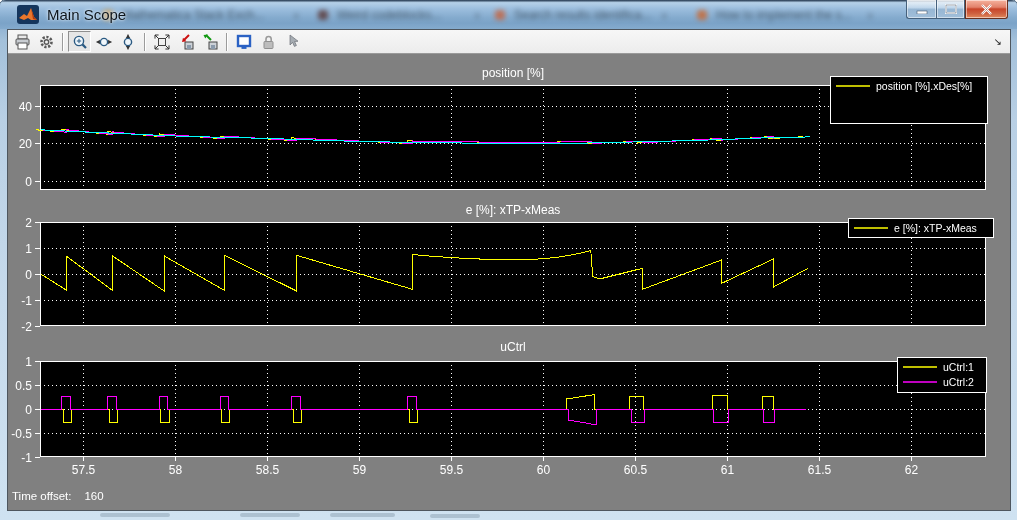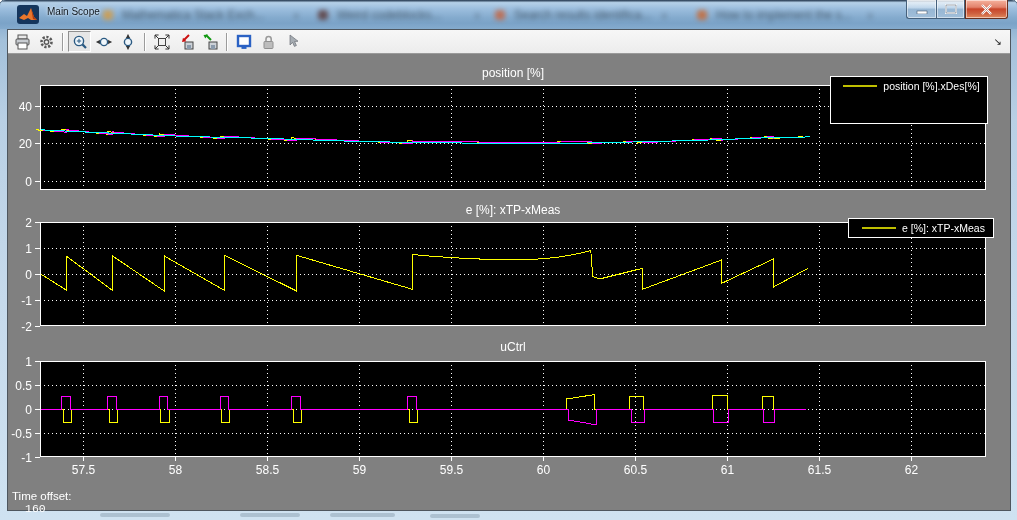--- a/index.html
+++ b/index.html
@@ -9,21 +9,21 @@
          border-radius:6px 6px 0 0; outline:1px solid #3f5a74; }
   
   #titlebar { position:absolute; left:0; top:0; width:100%; height:29px;
       background:linear-gradient(180deg,#1c3048 0%,#b5d0e8 9%,#9cbede 30%,#83aacd 62%,#7ba3c8 80%,#84abce 100%);
       border-radius:6px 6px 0 0; }
   #tabsblur { position:absolute; left:0; top:2px; height:24px; width:910px; filter:blur(2.6px); opacity:.75; }
   .btab { position:absolute; top:4px; height:18px; display:flex; align-items:center; color:#2c3a48; font-size:12px; white-space:nowrap; }
   .btab .fav { width:10px; height:10px; border-radius:3px; margin-right:9px; flex:none; }
   .btab .bx { margin-left:auto; color:#4c5d6e; font-size:11px; }
   #maticon { position:absolute; left:17px; top:5px; }
-  #wtitle { position:absolute; left:47px; top:6px; font-size:10px; color:#0d151c; text-shadow:0 0 4px rgba(235,245,255,.9), 0 0 2px rgba(235,245,255,.8); }
+  #wtitle { position:absolute; left:47px; top:6px; font-size:15px; color:#0d151c; text-shadow:0 0 4px rgba(235,245,255,.9), 0 0 2px rgba(235,245,255,.8); }
   #caps { position:absolute; right:9px; top:0; display:flex; }
   .cap { height:19px; border:1px solid #46617c; border-top:none; display:flex; align-items:center; justify-content:center;
          background:linear-gradient(180deg,rgba(255,255,255,.75) 0%,rgba(214,229,242,.55) 45%,rgba(148,176,202,.5) 50%,rgba(182,206,227,.6) 100%);
          box-shadow:inset 0 0 0 1px rgba(255,255,255,.5); }
   .cap.min { width:30px; border-radius:0 0 0 3px; border-right:none; }
   .cap.max { width:29px; border-radius:0; }
   .cap.close { width:43px; border-radius:0 0 3px 0; 
          background:linear-gradient(180deg,#f6b29e 0%,#e2826b 40%,#c8452a 50%,#ce6140 75%,#e08a5e 100%);
          border-color:#69301f; }
   
@@ -31,24 +31,24 @@
   #toolbar { position:absolute; left:0; top:0; width:1002px; height:24px; background:linear-gradient(180deg,#f7f7f7,#ececec);
              border-bottom:1px solid #9a9a9a; display:flex; align-items:center; padding-left:2px; }
   .tbtn { width:23px; height:21px; display:flex; align-items:center; justify-content:center; border:1px solid transparent; margin-right:1px; }
   .tbtn.sel { border-color:#8f8f8f #ffffff #ffffff #8f8f8f; background:#e6e6e6; }
   .tsep { width:0; height:18px; border-left:1px solid #9b9b9b; border-right:1px solid #ffffff; margin:0 4px; }
   #ovf { position:absolute; right:8px; top:6px; font-size:10px; color:#222; }
   
   #client { position:absolute; left:0; top:24px; width:1002px; height:456px; background:#808080; }
   #plotsvg { position:absolute; left:0; top:0; }
   .legend { position:absolute; background:#000; border:1px solid #fff; color:#fff; font-size:10.5px; padding:1px 0 0 5px; }
-  .lrow { display:flex; align-items:center; height:15px; white-space:nowrap;justify-content:center; }
+  .lrow { display:flex; align-items:center; height:15px; white-space:nowrap; }
   .lrow svg { margin-right:6px; flex:none; }
-  #status { position:absolute; left:4px; top:436px; color:#fff; font-size:11.5px; display:flex;flex-direction:column; }
-  #status .val { margin-left:13px;font-family:Liberation Mono, monospace; }
+  #status { position:absolute; left:4px; top:436px; color:#fff; font-size:11.5px; display:flex; }
+  #status .val { margin-left:13px; }
   
   .refl { position:absolute; height:4px; background:rgba(73,94,114,.25); border-radius:2px; }
 </style>
 </head>
 <body>
 
 <div id="win">
   <div id="titlebar">
     <div id="tabsblur">
         <div class="btab" style="left: 103px; width: 196px;">
@@ -300,19 +300,33 @@
           </div>
         </div>
         <div class="legend" style="left: 840px; top: 164px; width: 146px; height: 20px;">
           <div class="lrow">
             <svg width="34" height="4">
               <line x1="0" y1="2" x2="34" y2="2" stroke="#ffff00" stroke-width="1.4"></line>
             </svg>
             <span>e [%]: xTP-xMeas</span>
           </div>
         </div>
+        <div class="legend" style="left: 889px; top: 303px; width: 90px; height: 36px;">
+          <div class="lrow">
+            <svg width="34" height="4">
+              <line x1="0" y1="2" x2="34" y2="2" stroke="#ffff00" stroke-width="1.4"></line>
+            </svg>
+            <span>uCtrl:1</span>
+          </div>
+          <div class="lrow">
+            <svg width="34" height="4">
+              <line x1="0" y1="2" x2="34" y2="2" stroke="#ff00ff" stroke-width="1.4"></line>
+            </svg>
+            <span>uCtrl:2</span>
+          </div>
+        </div>
       </div>
   </div>
   <div class="refl" style="left:100px;top:513px;width:70px;"></div>
   <div class="refl" style="left:240px;top:513px;width:60px;"></div>
   <div class="refl" style="left:330px;top:513px;width:65px;"></div>
   <div class="refl" style="left:430px;top:514px;width:50px;"></div>
 </div>
 
 </body></html>

